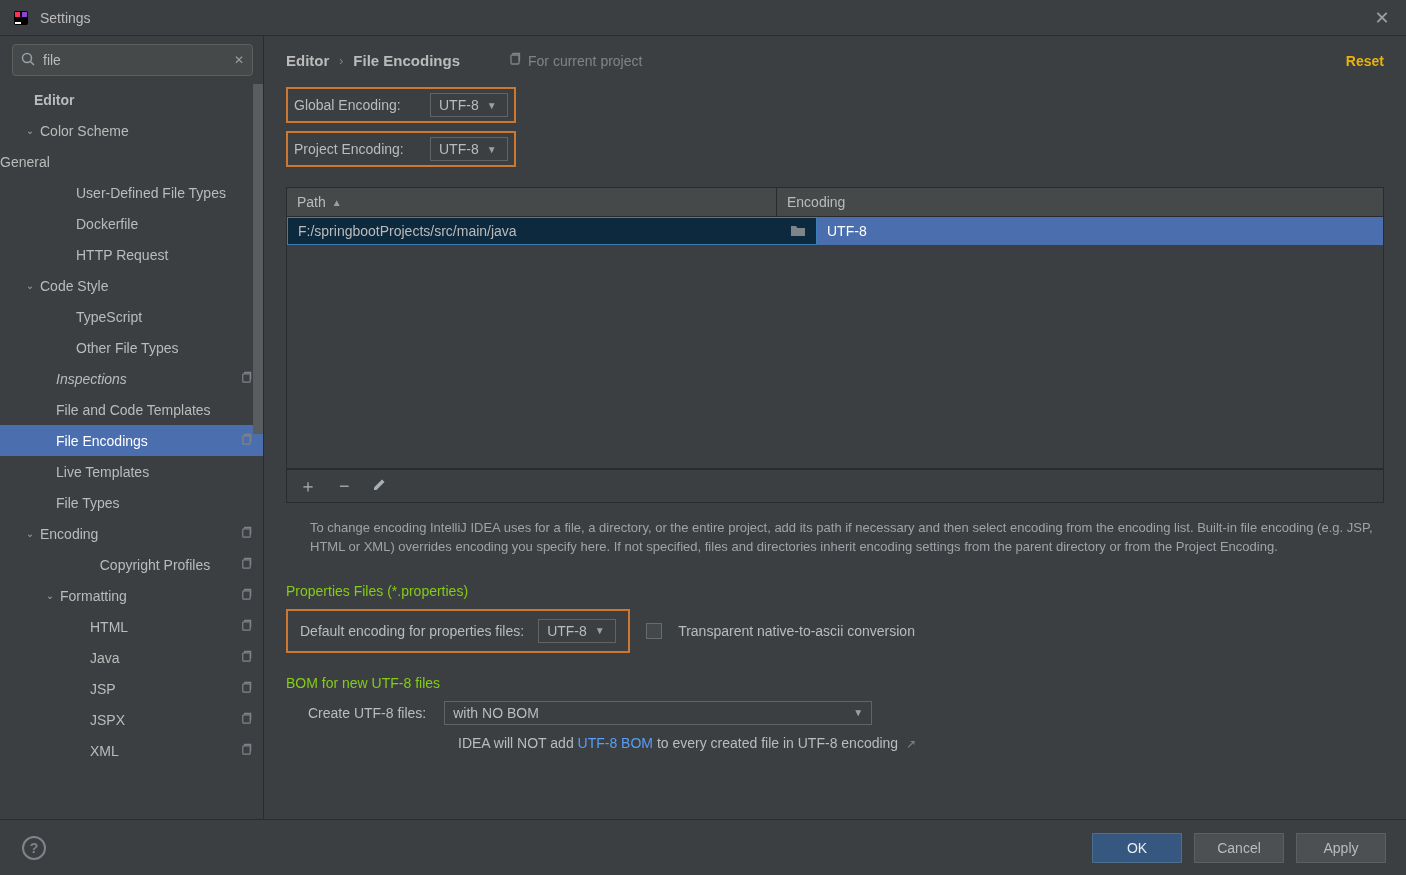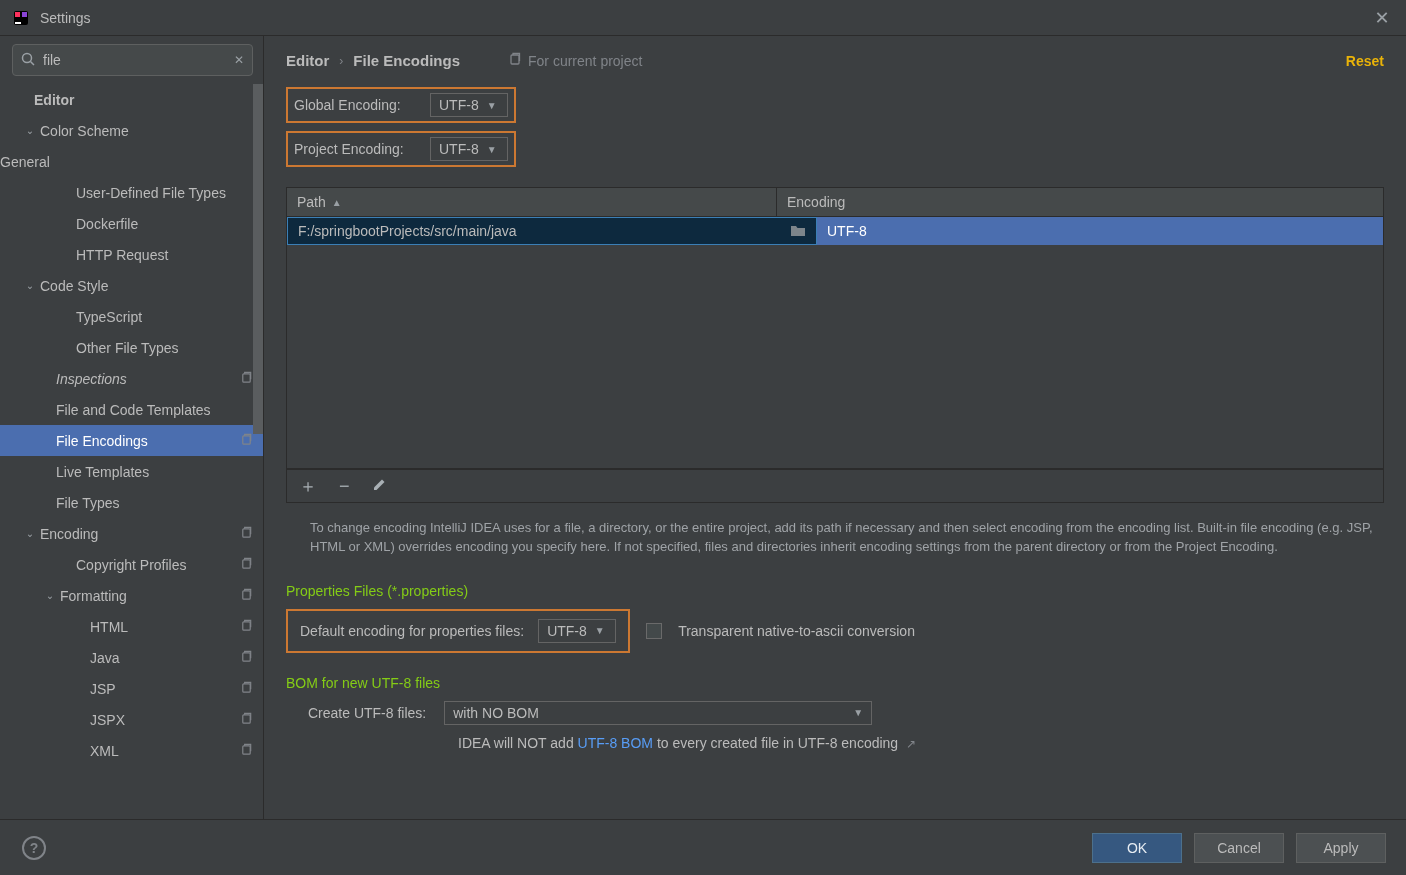--- a/index.html
+++ b/index.html
@@ -318,21 +318,21 @@
           <span class="label">File Types</span>
         </div>
         <div class="tree-item" style="padding-left: 40px;">
           <span class="arrow" style="margin-left: -18px; margin-right: 2px;">⌄</span>
           <span class="label">Encoding</span>
           <span class="badge-icon"><svg width="13" height="13" viewBox="0 0 14 14" fill="none" stroke="currentColor" stroke-width="1.3">
               <rect x="3" y="3" width="8" height="9" rx="1"></rect>
               <path d="M5 3 V1.5 H11.5 V9"></path>
             </svg></span>
         </div>
-        <div class="tree-item" style="padding-left: 76px;">
+        <div class="tree-item" style="padding-left: 76px; text-align: center;">
           <span class="label">Copyright Profiles</span>
           <span class="badge-icon"><svg width="13" height="13" viewBox="0 0 14 14" fill="none" stroke="currentColor" stroke-width="1.3">
               <rect x="3" y="3" width="8" height="9" rx="1"></rect>
               <path d="M5 3 V1.5 H11.5 V9"></path>
             </svg></span>
         </div>
         <div class="tree-item" style="padding-left: 60px;">
           <span class="arrow" style="margin-left: -18px; margin-right: 2px;">⌄</span>
           <span class="label">Formatting</span>
           <span class="badge-icon"><svg width="13" height="13" viewBox="0 0 14 14" fill="none" stroke="currentColor" stroke-width="1.3">

